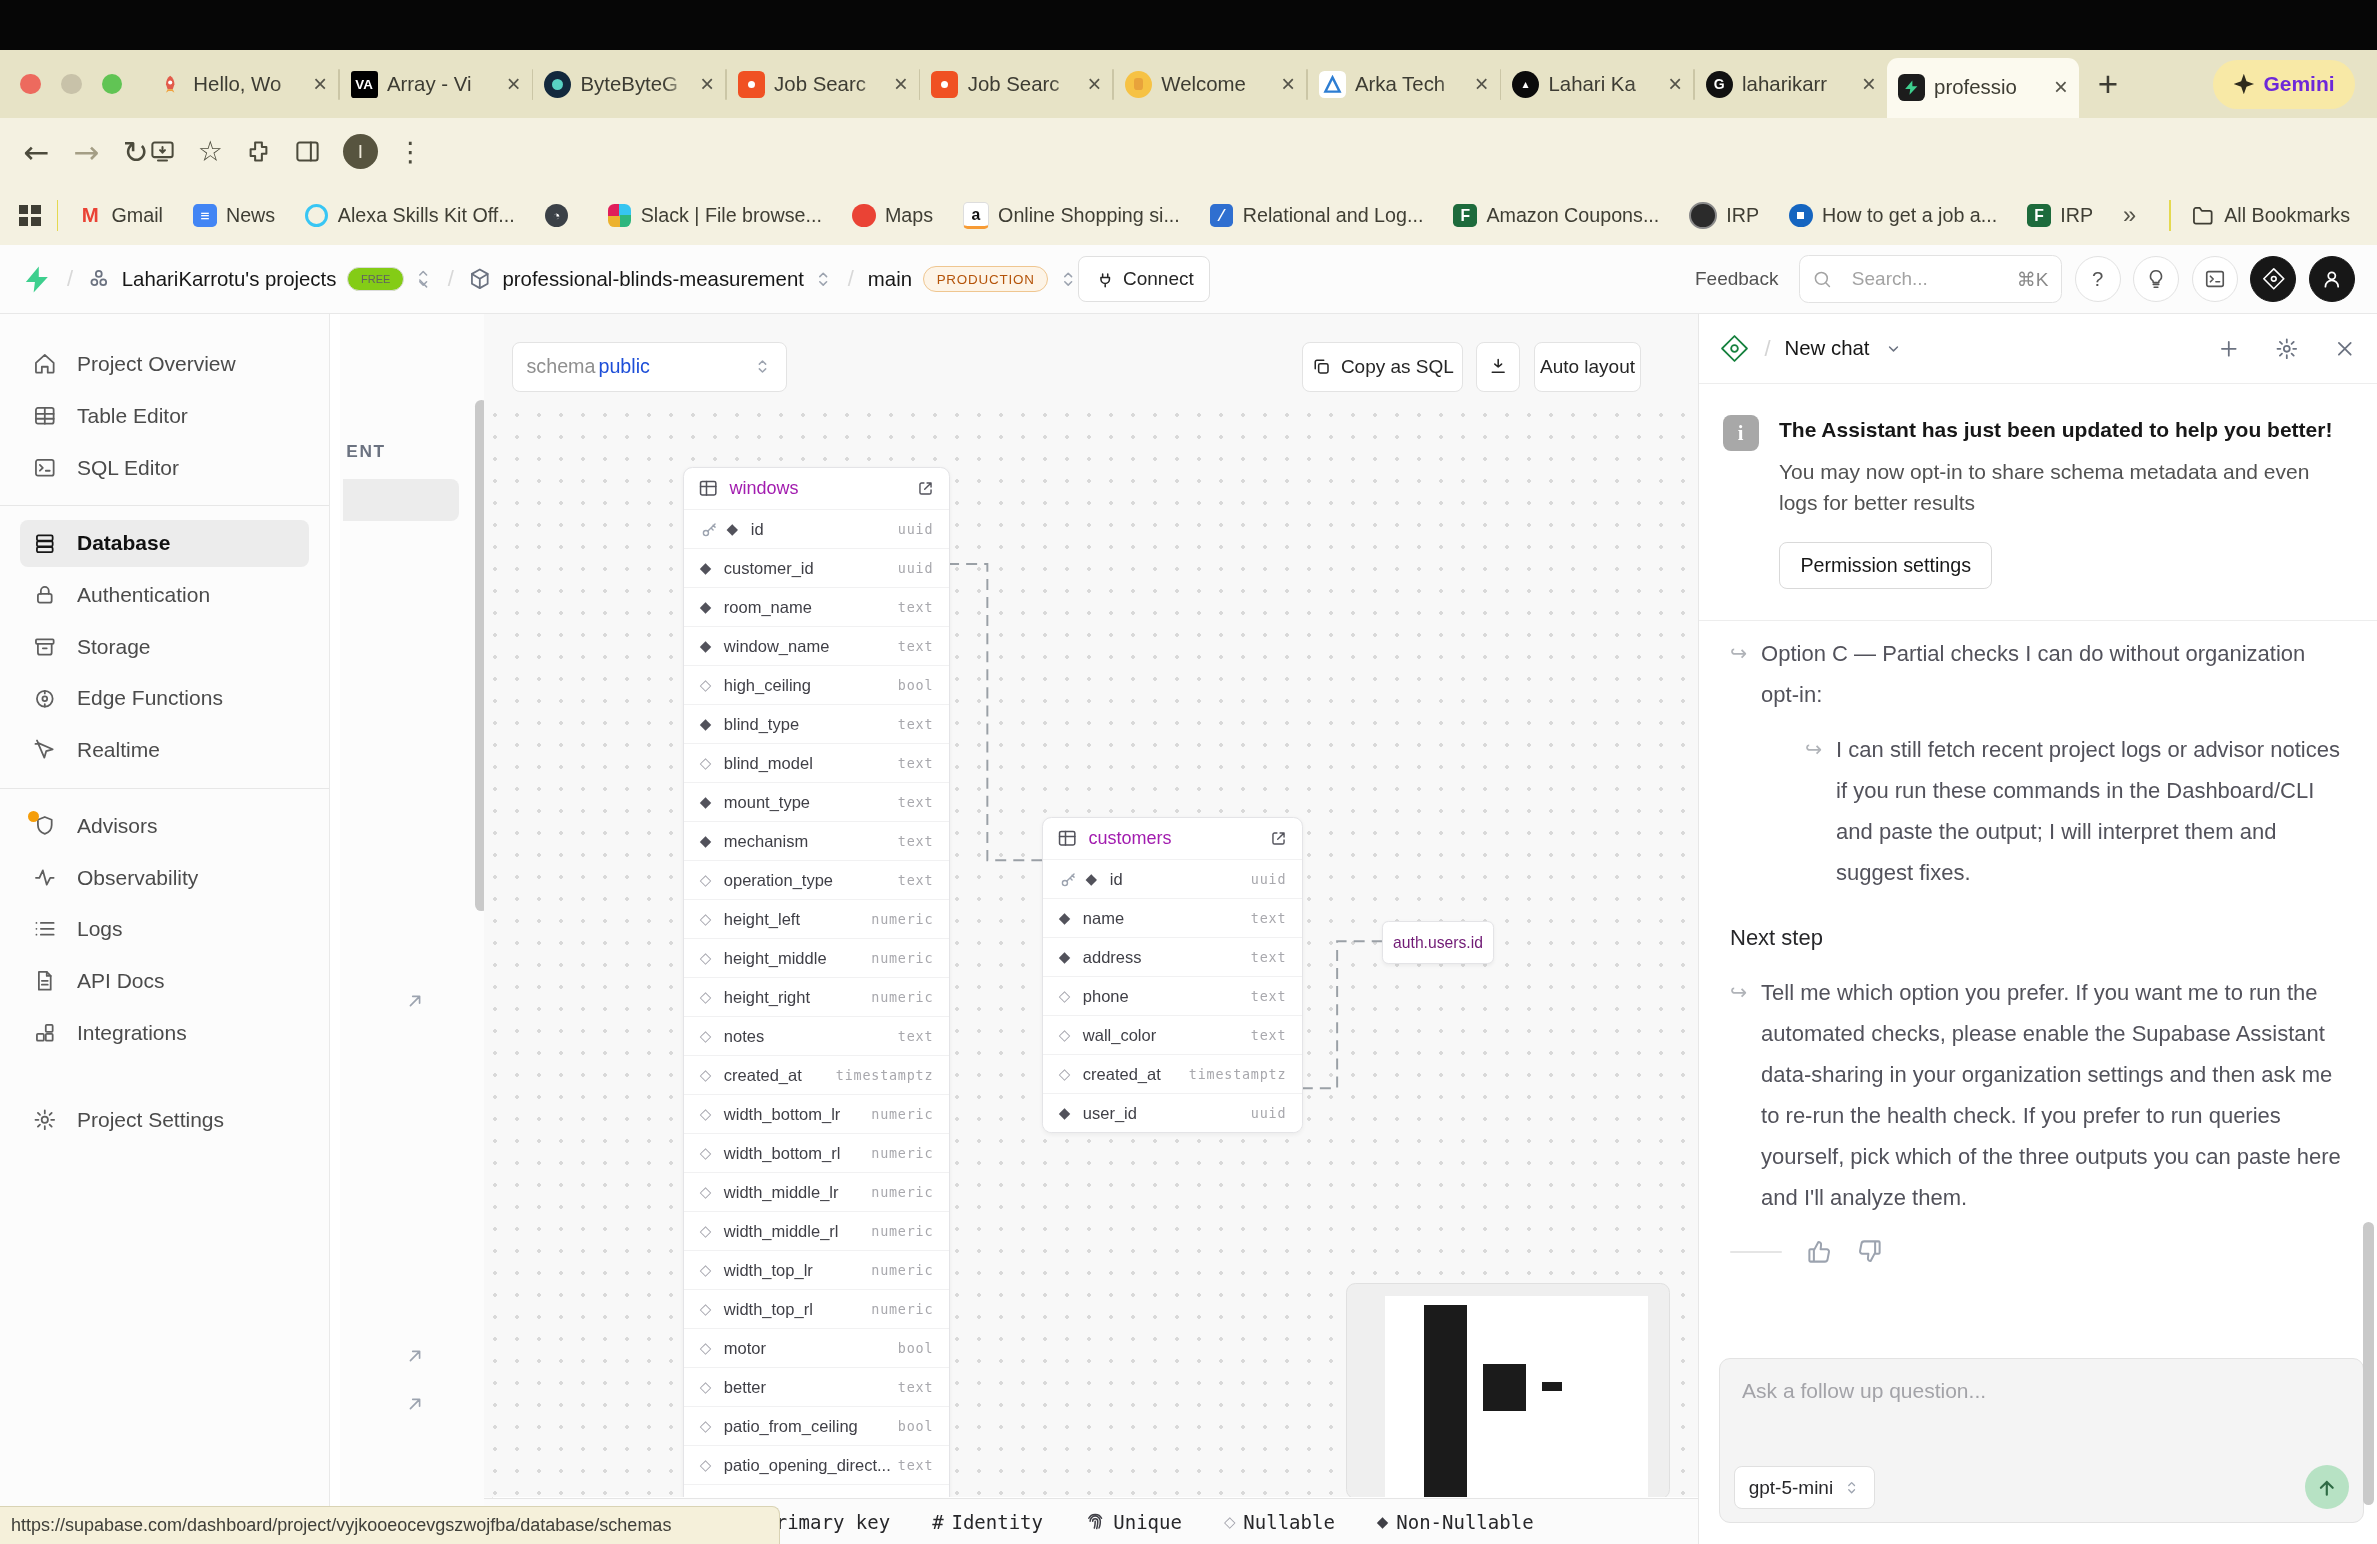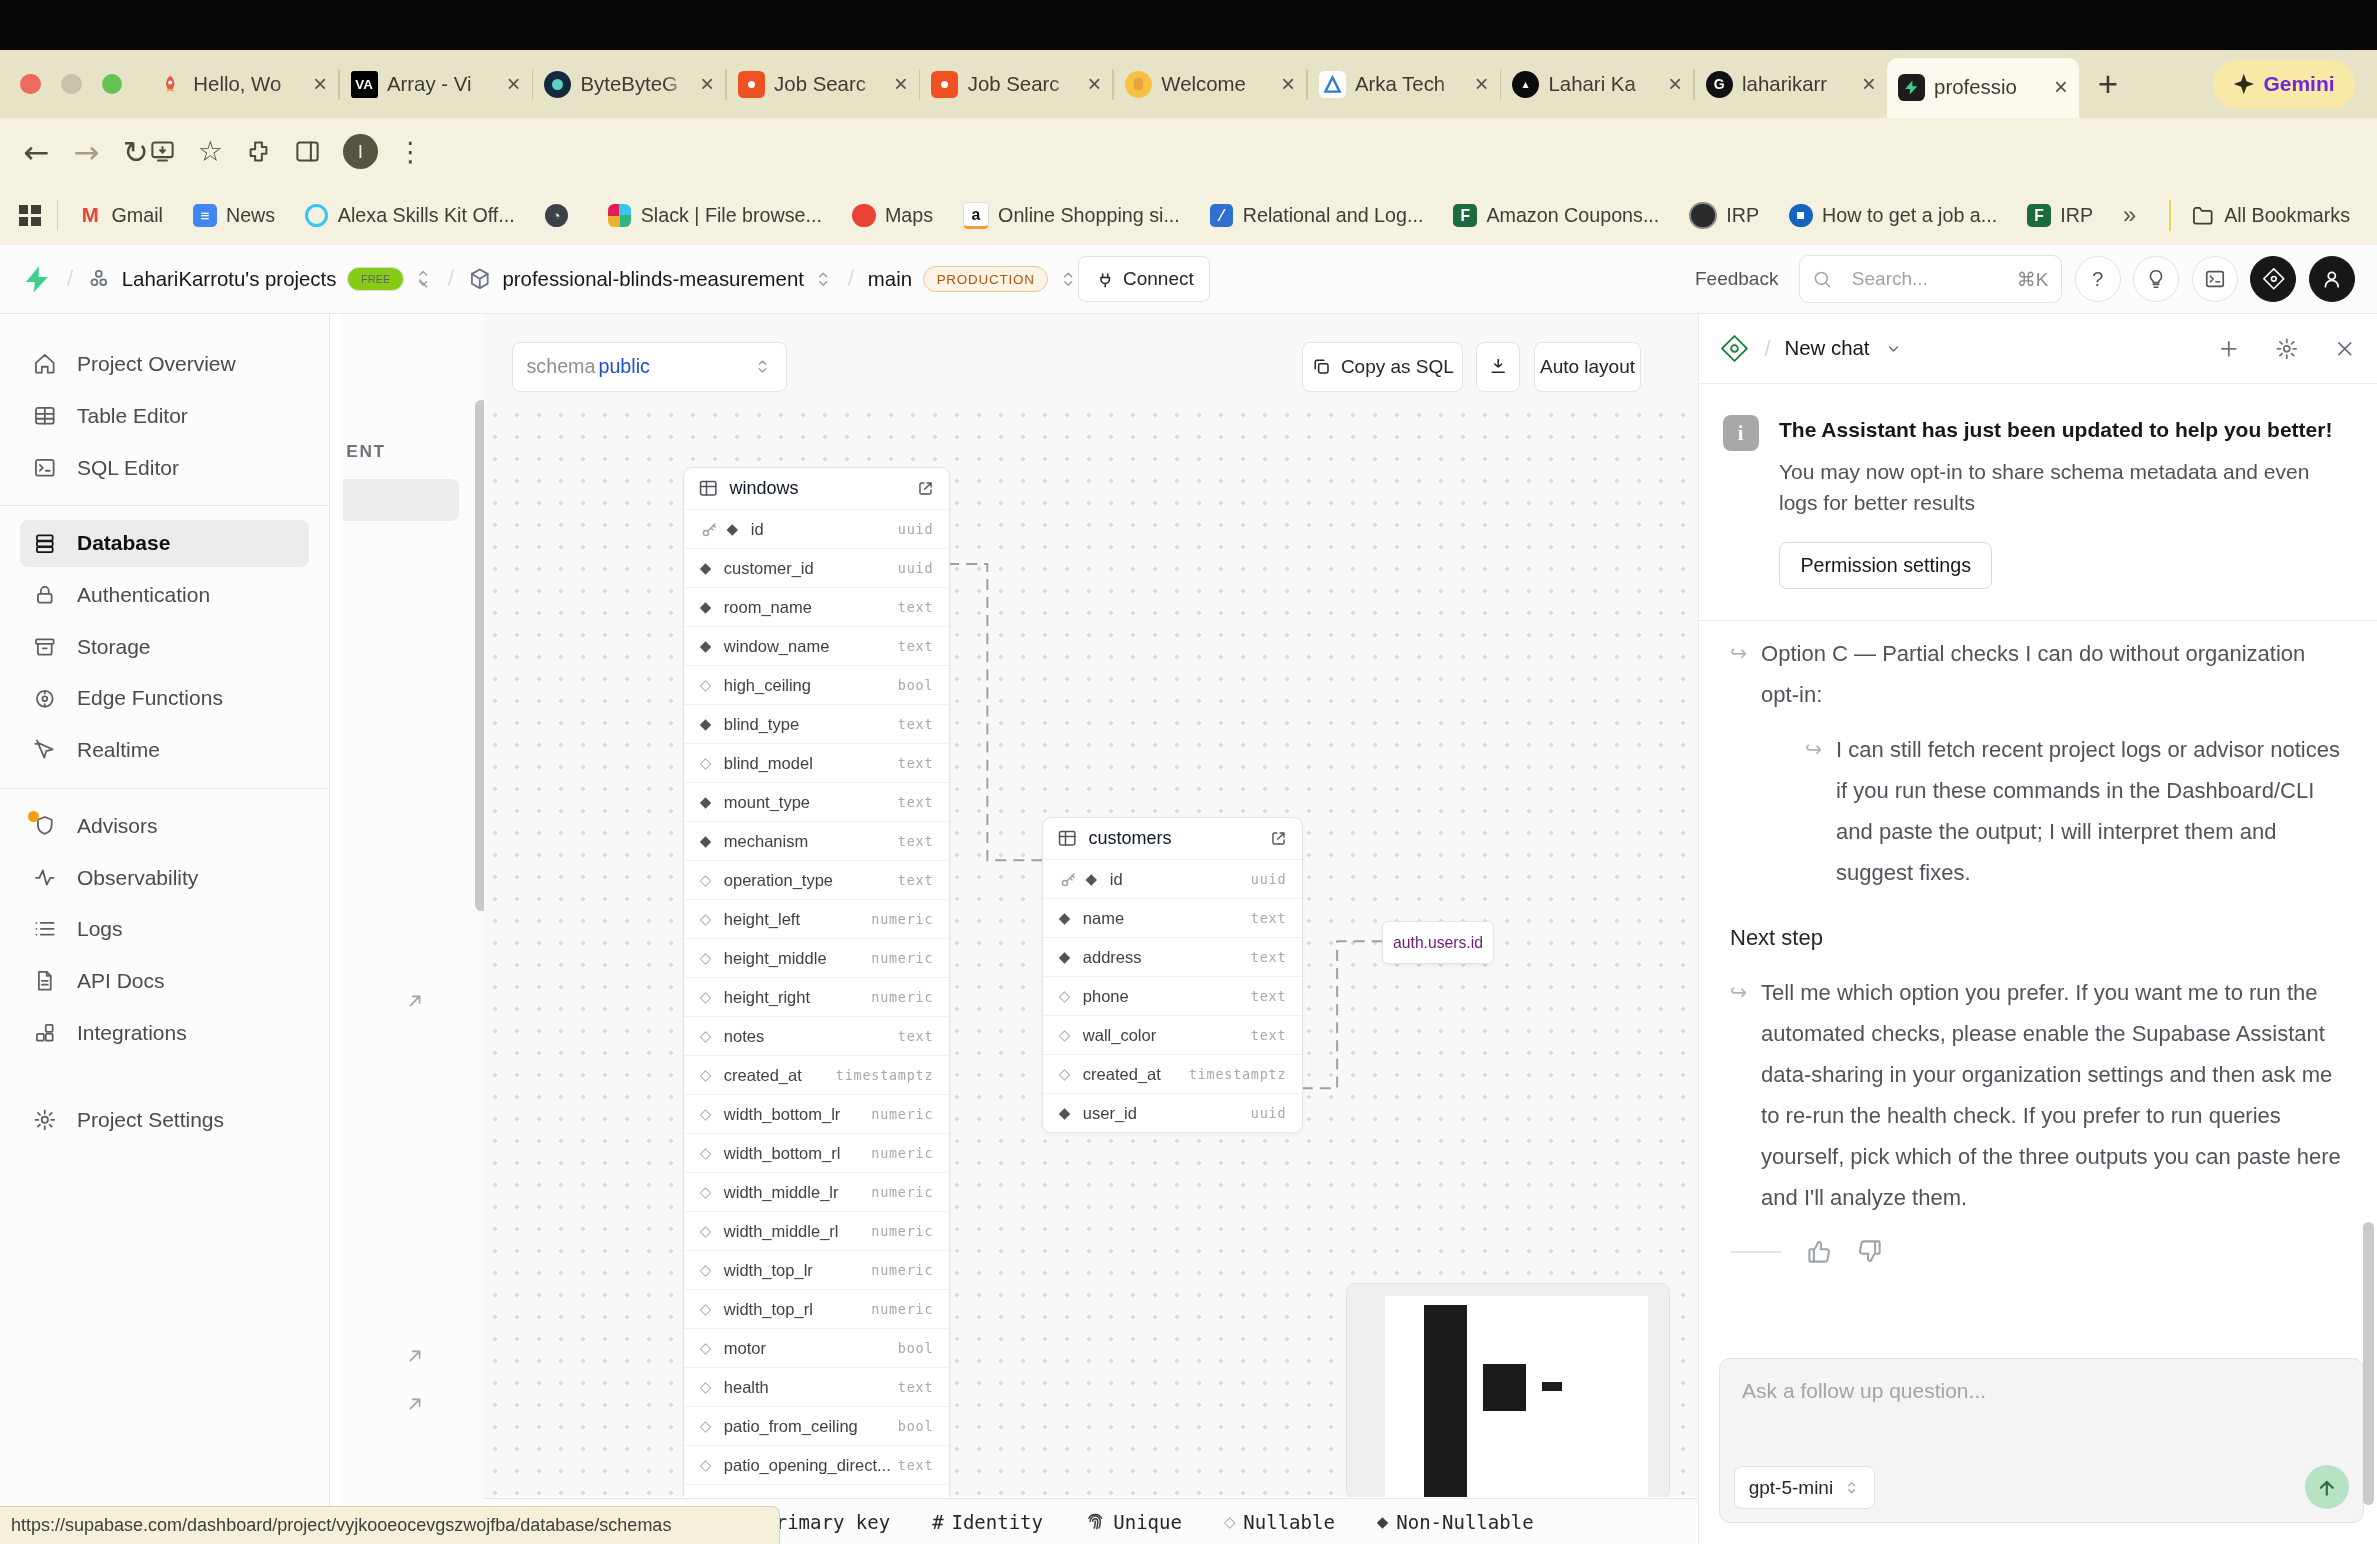--- a/index.html
+++ b/index.html
@@ -68,21 +68,21 @@
   
   #canvas{left:484px;top:314px;width:1215px;height:1183px;background:#f8f8f8;overflow:hidden}
   #dots{position:absolute;left:0;top:90px;right:0;bottom:0;
         background-image:radial-gradient(circle,#d9d9d9 1.7px,transparent 2px);background-size:22px 22px}
   #schema-select{position:absolute;left:27.5px;top:27.5px;width:275px;height:50px;background:#fff;border:1.2px solid #e3e3e3;
                  border-radius:7.9px;display:flex;align-items:center;padding:0 14px;box-sizing:border-box;font-size:19.7px}
   .cbtn{position:absolute;top:27.5px;height:50px;background:#fff;border:1.2px solid #e3e3e3;border-radius:7.9px;
         display:flex;align-items:center;justify-content:center;gap:9.4px;font-size:19px;color:#262626;box-sizing:border-box}
   .tablecard{position:absolute;width:265px;background:#fff;border:1.2px solid #e4e4e7;border-radius:9.4px;
              box-shadow:0 1.6px 4.7px rgba(0,0,0,.05);overflow:hidden}
-  .thead{height:41px;display:flex;align-items:center;gap:11px;padding:0 14px;font-size:18px;color:#0f172a;font-weight:500}
+  .thead{height:41px;display:flex;align-items:center;gap:11px;padding:0 14px;font-size:18px;color:#a21caf;font-weight:500}
   .thead .ext{margin-left:auto;color:#52525b}
   .col-row{height:38px;display:flex;align-items:center;padding:0 15.7px;border-top:1.2px solid #f1f1f2;background:#fff}
   .col-row .key-ic{display:none;color:#9ca3af;margin-right:7.9px}
   .col-row.pk .key-ic{display:block}
   .dia{font-family:"DejaVu Sans",sans-serif;font-size:15px}
   .dia.nn{color:#52525b}.dia.nul{color:#a1a1aa}
   .col-name{margin-left:12.6px;font-size:16.5px;color:#3f3f46;font-weight:500}
   .col-type{margin-left:auto;font-family:"DejaVu Sans Mono",monospace;font-size:13.4px;color:#a8a8ad;letter-spacing:0.8px}
   #refnode{position:absolute;left:898px;top:607px;width:110px;height:41px;background:#fff;border:1.2px solid #e4e4e7;
            border-radius:6.3px;display:flex;align-items:center;justify-content:center;font-size:15.7px;color:#701a75;
@@ -712,21 +712,21 @@
   </div>
         <div class="col-row">
 
     <span class="dia nul">◇</span>
     <span class="col-name">motor</span>
     <span class="col-type">bool</span>
   </div>
         <div class="col-row">
 
     <span class="dia nul">◇</span>
-    <span class="col-name">health</span>
+    <span class="col-name">better</span>
     <span class="col-type">text</span>
   </div>
         <div class="col-row">
 
     <span class="dia nul">◇</span>
     <span class="col-name">patio_from_ceiling</span>
     <span class="col-type">bool</span>
   </div>
         <div class="col-row">
 

